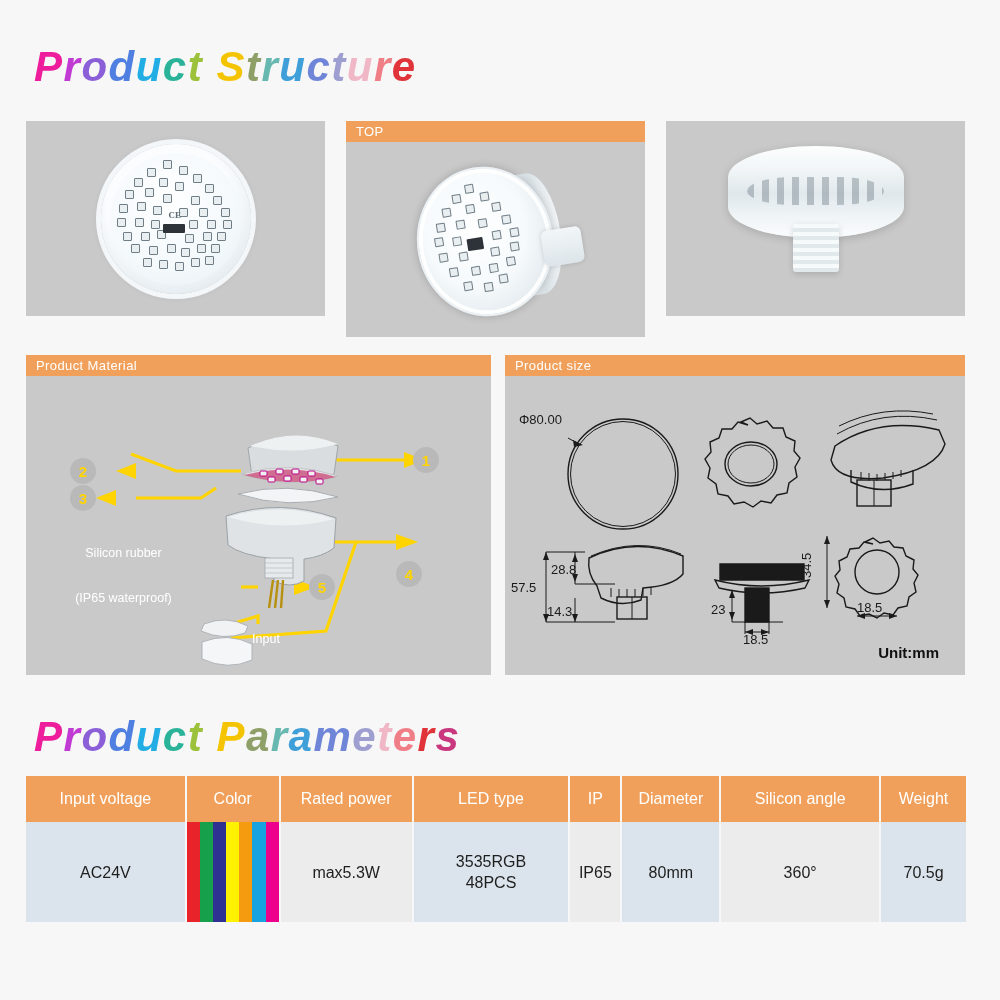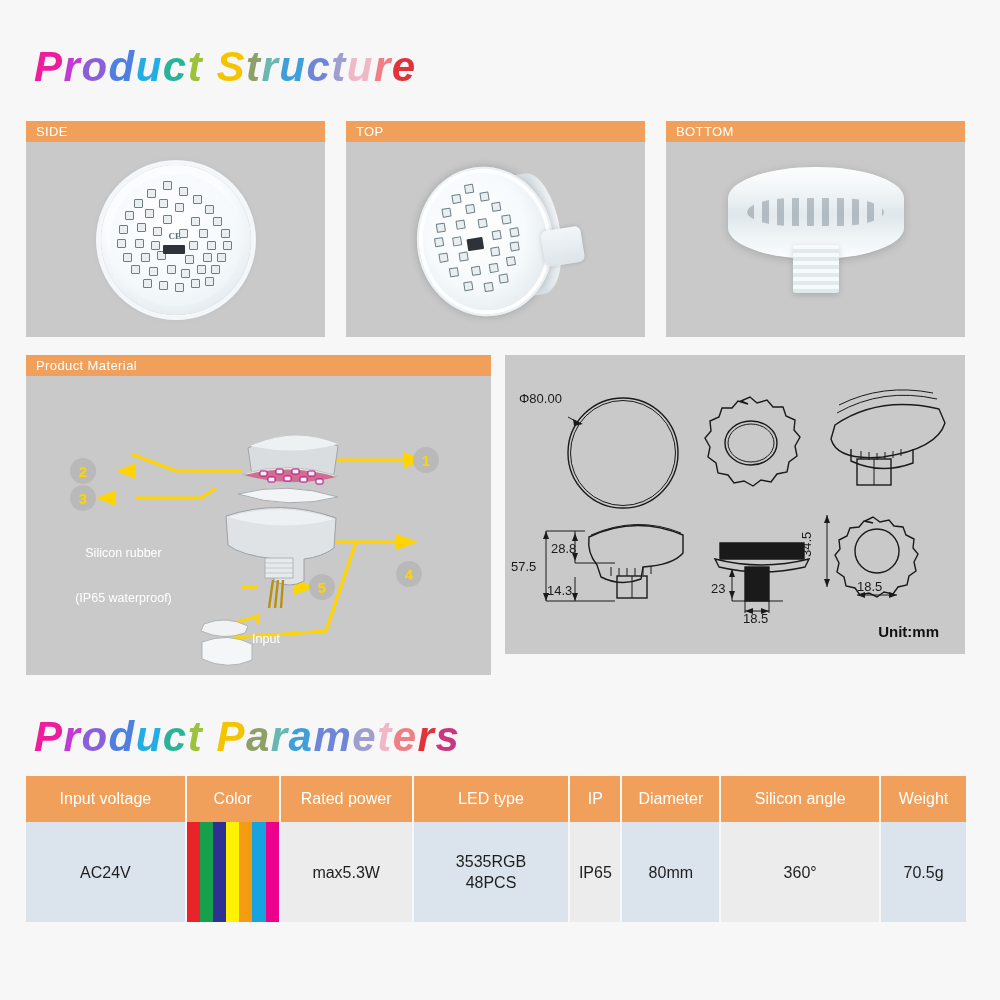--- a/index.html
+++ b/index.html
@@ -146,21 +146,20 @@
   .cell-b { background: #ececec; }
   .color-strip { display: flex; height: 100px; width: 92px; margin: 0 auto; }
   .color-strip i { flex: 1; display: block; }
 </style>
 </head>
 <body>
 
 <div class="page-title" id="title-structure"><span style="color: rgb(238, 29, 156);">P</span><span style="color: rgb(194, 58, 212);">r</span><span style="color: rgb(138, 95, 216);">o</span><span style="color: rgb(79, 127, 224);">d</span><span style="color: rgb(34, 174, 228);">u</span><span style="color: rgb(43, 179, 154);">c</span><span style="color: rgb(156, 193, 58);">t</span><span> </span><span style="color: rgb(245, 196, 0);">S</span><span style="color: rgb(143, 159, 104);">t</span><span style="color: rgb(103, 184, 176);">r</span><span style="color: rgb(63, 159, 216);">u</span><span style="color: rgb(111, 134, 216);">c</span><span style="color: rgb(158, 159, 208);">t</span><span style="color: rgb(240, 183, 199);">u</span><span style="color: rgb(240, 126, 134);">r</span><span style="color: rgb(224, 51, 58);">e</span></div>
 
 <div class="photo-panel" id="panel-side">
-  <div class="panel-head">SIDE</div>
   <div class="panel-body">
     <div class="lamp-face">
       <span class="led" style="left:62px;top:16px"></span>
         <span class="led" style="left:78px;top:22px"></span>
       <span class="led" style="left:46px;top:24px"></span>
         <span class="led" style="left:92px;top:30px"></span>
       <span class="led" style="left:33px;top:34px"></span>
         <span class="led" style="left:58px;top:34px"></span>
       <span class="led" style="left:74px;top:38px"></span>
         <span class="led" style="left:104px;top:40px"></span>
@@ -236,21 +235,20 @@
           <span class="led" style="left:58px;top:114px"></span>
         <span class="led" style="left:74px;top:108px"></span>
         <span class="chip" style="left:48px;top:68px;width:16px;height:12px"></span>
       </div>
       <div class="stem"></div>
     </div>
   </div>
 </div>
 
 <div class="photo-panel" id="panel-bottom">
-  <div class="panel-head">BOTTOM</div>
   <div class="panel-body">
     <div class="lamp-bottom">
       <div class="body"></div>
       <div class="thread"></div>
     </div>
   </div>
 </div>
 
 <div id="panel-material">
   <div class="panel-head">Product Material</div>
@@ -327,20 +325,21 @@
     <div class="callout-num" style="left:370px;top:185px">4</div>
 
     <div class="callout-num" style="left:283px;top:198px">5</div>
     <div class="callout-text" style="left:195px;top:226px;width:90px">
       <div>Input</div>
     </div>
   </div>
 </div>
 
 <div id="panel-size">
+  <div class="panel-head">Product size</div>
   <div class="panel-body">
     <svg class="svg-layer" viewBox="0 0 460 299">
       <g fill="none" stroke="#1a1a1a" stroke-width="1.4">
 
         <circle cx="118" cy="98" r="55"></circle>
         <circle cx="118" cy="98" r="52.5" stroke-width="1"></circle>
         <path d="M63,62 L74,68" stroke-width="1"></path>
         <path d="M68,64 l10,5 l-9,2 z" fill="#1a1a1a" stroke="none"></path>
 
         <path d="M236,46 l9,-4 l7,6 l10,-3 l6,7 l10,0 l3,9 l9,4 l-1,10 l6,7 l-5,9 l2,10 l-8,6 l-2,10 l-10,2 l-6,8 l-10,-2 l-8,6 l-9,-5 l-10,2 l-6,-8 l-10,-2 l-2,-10 l-8,-6 l2,-10 l-5,-9 l6,-7 l-1,-10 l9,-4 l3,-9 l10,0 l6,-7 l10,3 z"></path>

